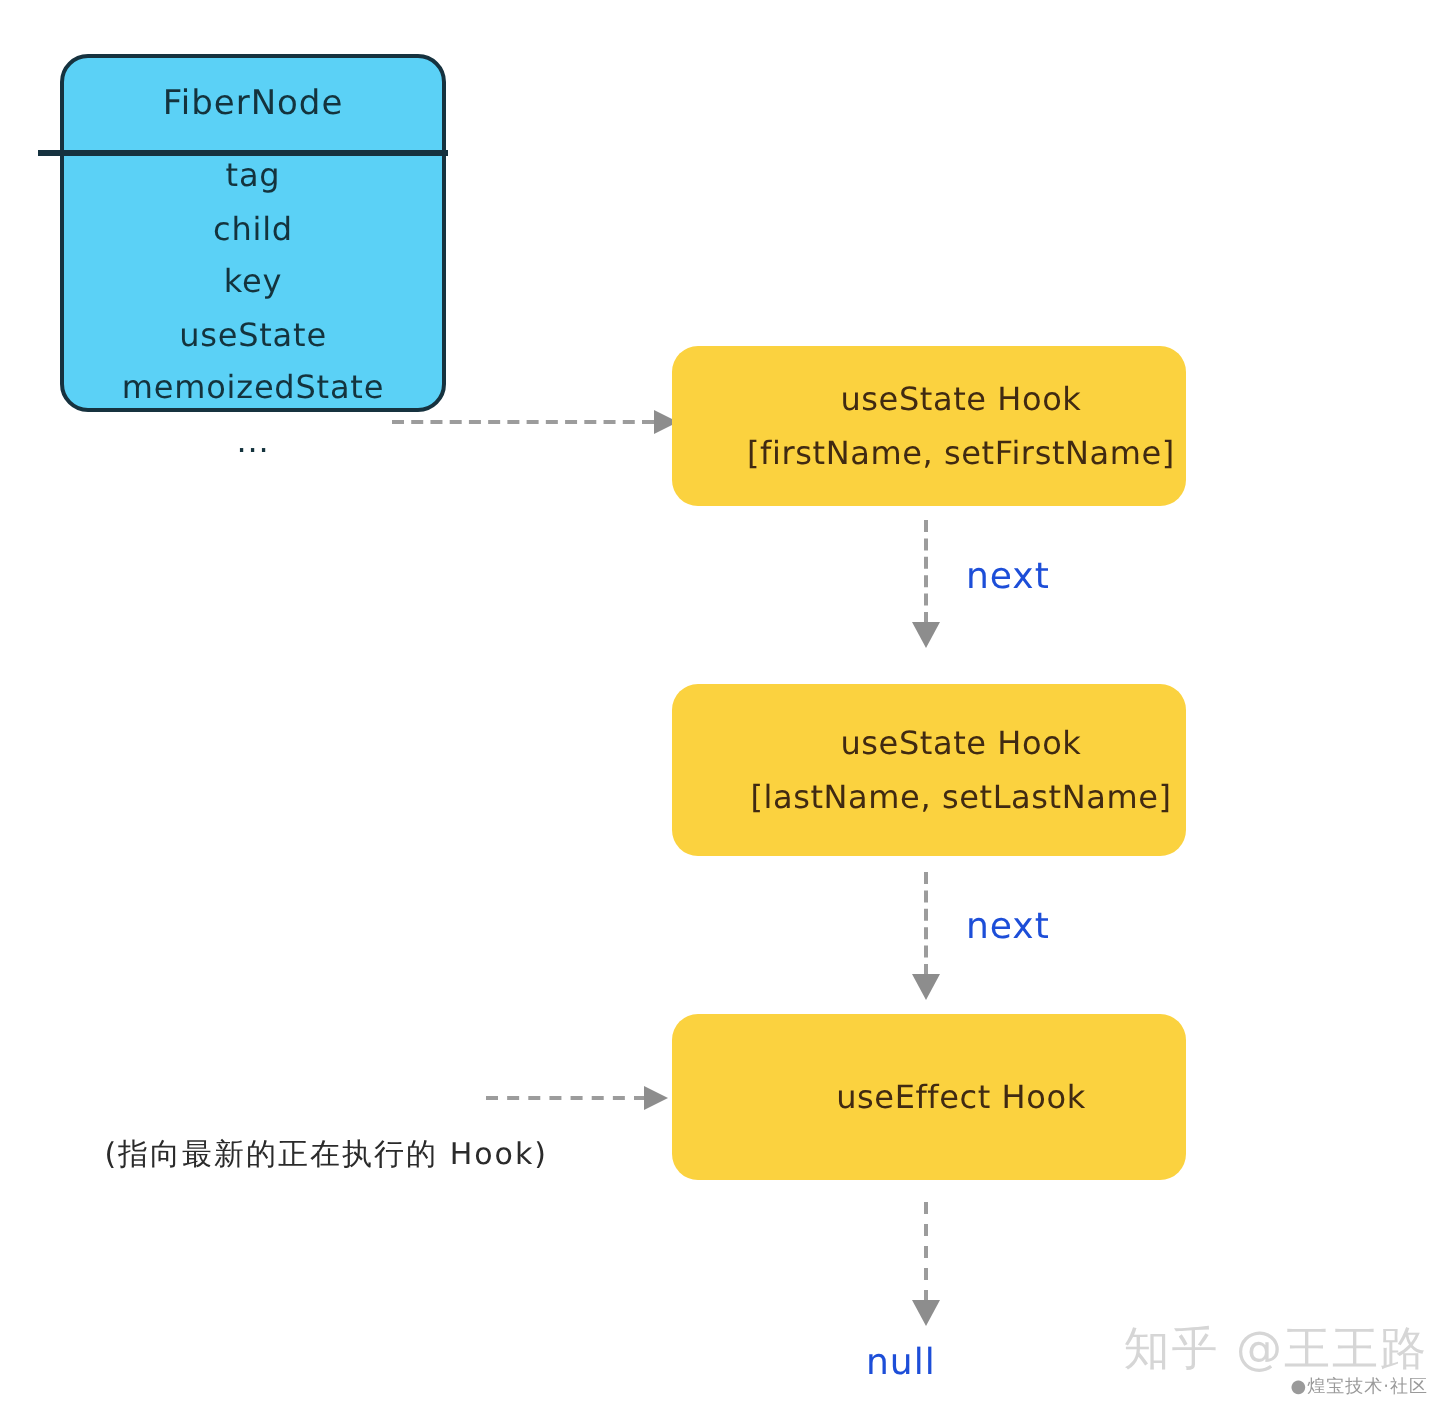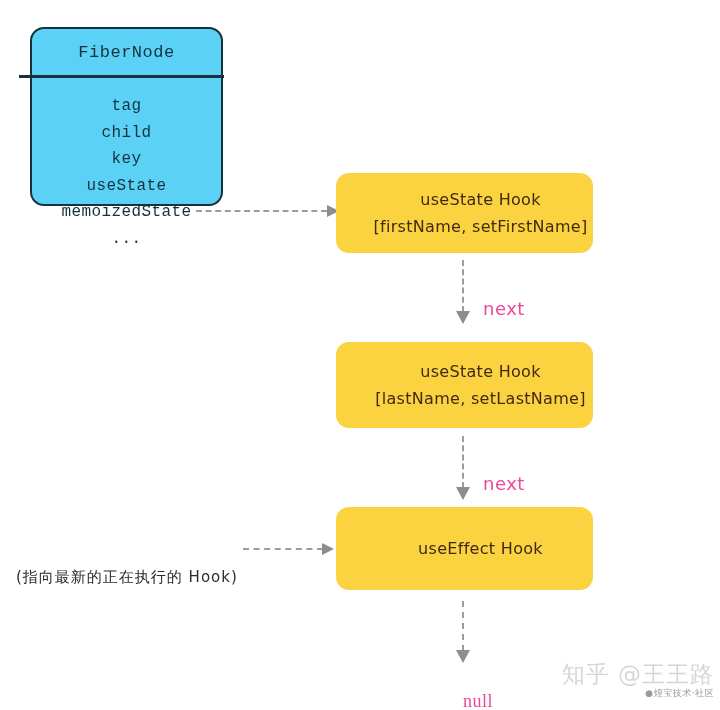--- a/index.html
+++ b/index.html
@@ -15,38 +15,37 @@
 
   
   .fiber-box {
     position: absolute;
     left: 30px; top: 27px;
     width: 193px; height: 179px;
     background: #5bd1f6;
     border: 2.5px solid #16323f;
     border-radius: 14px;
     color: #14333d;
-    font-family: Liberation Mono, monospace;
   }
   .fiber-title {
     height: 46px;
     display: flex; align-items: center; justify-content: center;
     font-size: 17px;
     letter-spacing: 0.5px;
     color: #14333d;
   }
   .fiber-divider {
     position: absolute;
     top: 46px; left: -13px;
     width: calc(100% + 16px);
     height: 3px;
     background: #16323f;
   }
   .fiber-fields {
-    padding-top: 18px;
+    padding-top: 0;
     text-align: center;
     font-size: 16px;
     line-height: 26.5px;
     letter-spacing: 0.4px;
   }
 
   
   .hook-box {
     position: absolute;
     left: 336px;
@@ -102,41 +101,40 @@
   .null-head  { left: 456px; top: 650px; }
 
   .wip-arrow-line { left: 243px; top: 548px; width: 80px; }
   .wip-arrow-head { left: 322px; top: 543px; }
 
   
   .edge-label {
     position: absolute;
     font-size: 18px;
     letter-spacing: 0.5px;
-    color: #ec4899;
-    margin-top: 20px;
+    color: #1d4ed8;
   }
   .next-label-1 { left: 483px; top: 278px; }
   .next-label-2 { left: 483px; top: 453px; }
-  .null-label   { left: 433px; top: 671px; width: 60px; text-align: right; font-family: Liberation Serif, serif; }
+  .null-label   { left: 433px; top: 671px; width: 60px; text-align: left; }
 
   .wip-label {
     position: absolute;
     left: 30px; top: 539px;
     width: 205px;
     text-align: right;
     font-size: 17px;
     letter-spacing: 0.4px;
     color: #2b2b2b;
   }
   .wip-note {
     position: absolute;
     left: 16px; top: 568px;
     width: 258px;
-    text-align: left;
+    text-align: right;
     font-size: 15px;
     letter-spacing: 1px;
     color: #2b2b2b;
   }
 
   
   .watermark {
     position: absolute;
     right: 6px; top: 659px;
     text-align: right;

